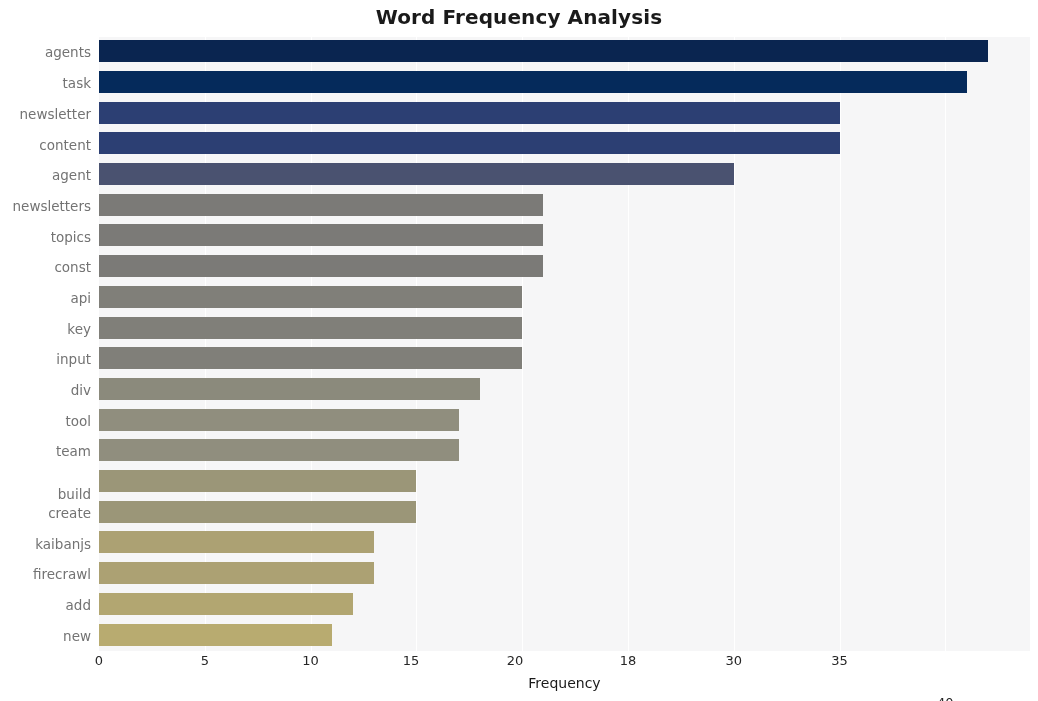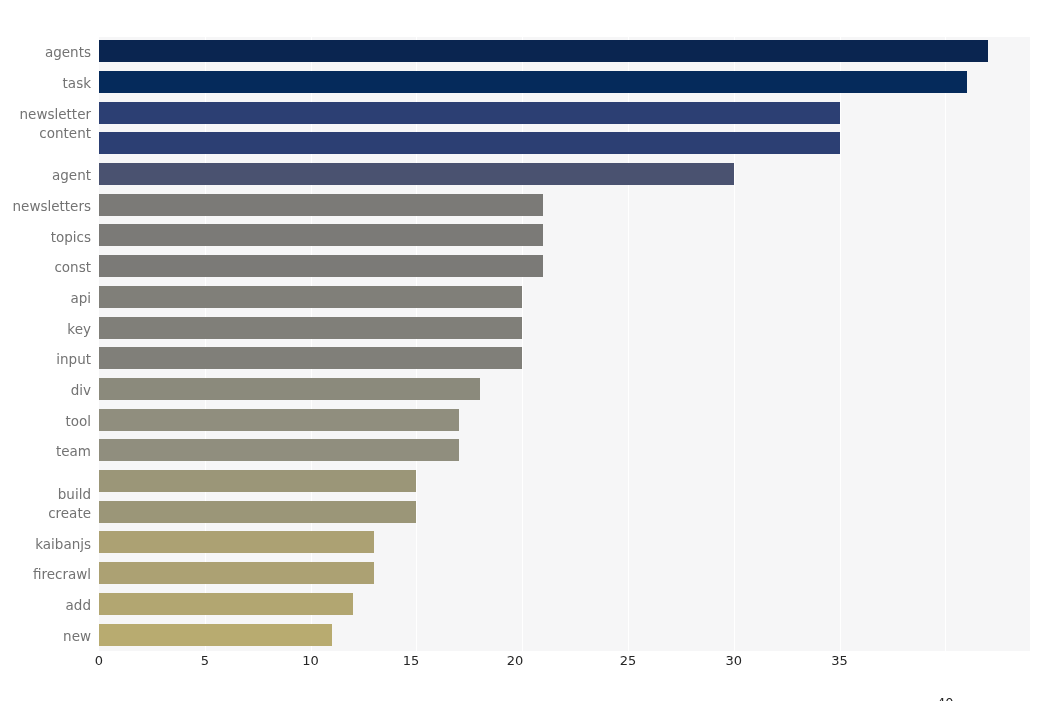--- a/index.html
+++ b/index.html
@@ -99,20 +99,21 @@
     text-align: center;
     font-size: 14px;
     color: #1a1a1a;
   }
 </style>
 </head>
 <body>
 
 <div id="figure">
 
+  <div id="chart-title">Word Frequency Analysis</div>
 
   <div id="plot-area">
     <div id="gridlines">
         <div class="gridline" style="left: 105.795px;"></div>
         <div class="gridline" style="left: 211.591px;"></div>
         <div class="gridline" style="left: 317.386px;"></div>
         <div class="gridline" style="left: 423.182px;"></div>
         <div class="gridline" style="left: 528.977px;"></div>
         <div class="gridline" style="left: 634.773px;"></div>
         <div class="gridline" style="left: 740.568px;"></div>
@@ -179,21 +180,21 @@
         <div class="bar-row" style="top: 583.3px; width: 931px;">
           <div class="bar" title="new: 11" style="width: 232.75px; background: rgb(184, 171, 112);"></div>
         </div>
       </div>
   </div>
 
   <div id="ylabels">
       <div class="ylabel" style="top: 8.35px;">agents</div>
       <div class="ylabel" style="top: 39.05px;">task</div>
       <div class="ylabel" style="top: 69.75px;">newsletter</div>
-      <div class="ylabel" style="top: 89px;">content</div>
+      <div class="ylabel" style="top: 101px;">content</div>
       <div class="ylabel" style="top: 131.15px;">agent</div>
       <div class="ylabel" style="top: 161.85px;">newsletters</div>
       <div class="ylabel" style="top: 192.55px;">topics</div>
       <div class="ylabel" style="top: 223.25px;">const</div>
       <div class="ylabel" style="top: 253.95px;">api</div>
       <div class="ylabel" style="top: 284.65px;">key</div>
       <div class="ylabel" style="top: 315.35px;">input</div>
       <div class="ylabel" style="top: 346.05px;">div</div>
       <div class="ylabel" style="top: 376.75px;">tool</div>
       <div class="ylabel" style="top: 407.45px;">team</div>
@@ -204,20 +205,21 @@
       <div class="ylabel" style="top: 560.95px;">add</div>
       <div class="ylabel" style="top: 591.65px;">new</div>
     </div>
 
   <div id="xlabels">
       <div class="xtick" style="left: 0px;">0</div>
       <div class="xtick" style="left: 105.795px;">5</div>
       <div class="xtick" style="left: 211.591px;">10</div>
       <div class="xtick" style="left: 312px;">15</div>
       <div class="xtick" style="left: 416px;">20</div>
-      <div class="xtick" style="left: 528.977px;">25</div>
+      <div class="xtick" style="left: 528.977px;">18</div>
       <div class="xtick" style="left: 634.773px;">30</div>
       <div class="xtick" style="left: 740.568px;">35</div>
       <div class="xtick" style="left: 846.364px; margin-top: 42px;">40</div>
     </div>
 
+  <div id="xaxis-title">Frequency</div>
 
 </div>
 
 </body></html>

